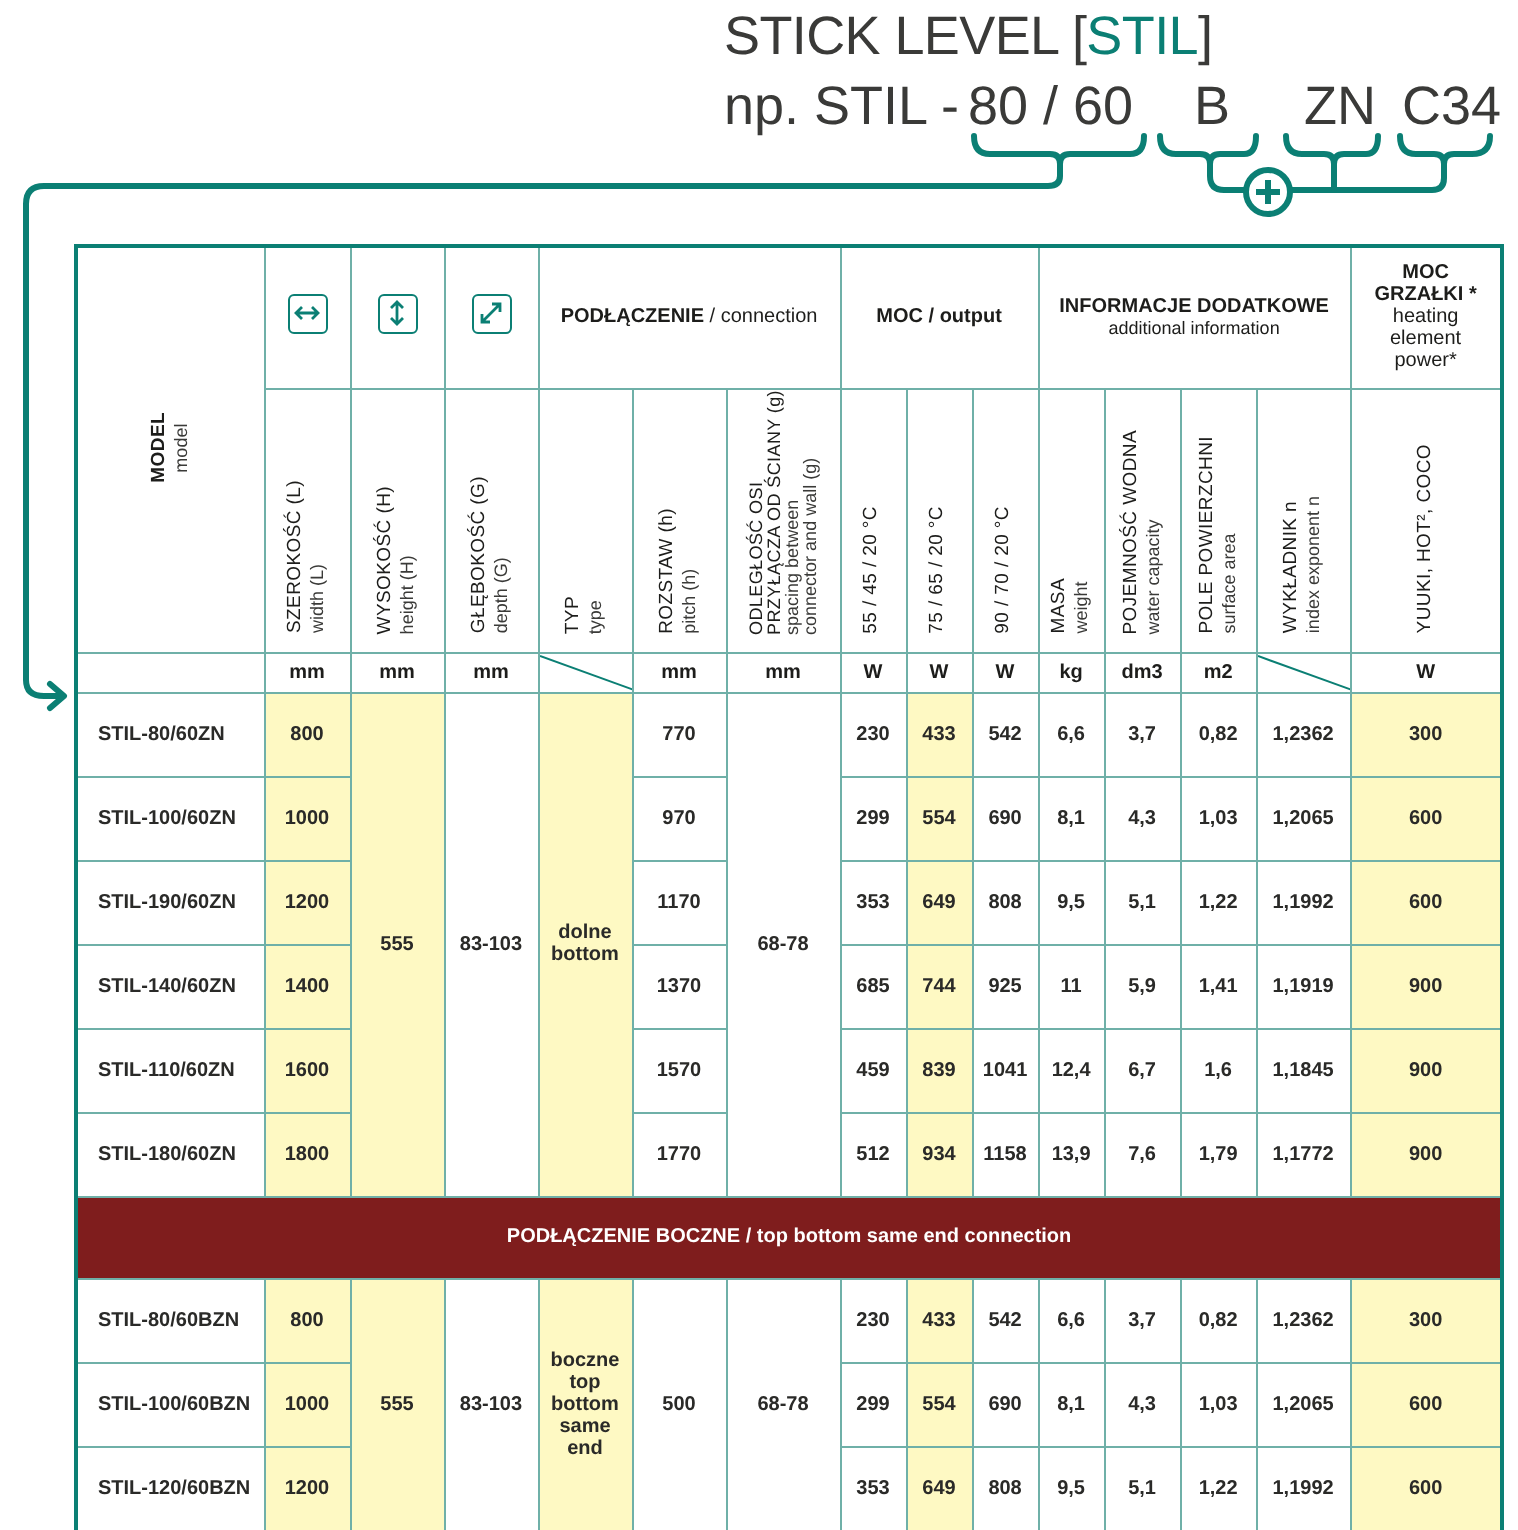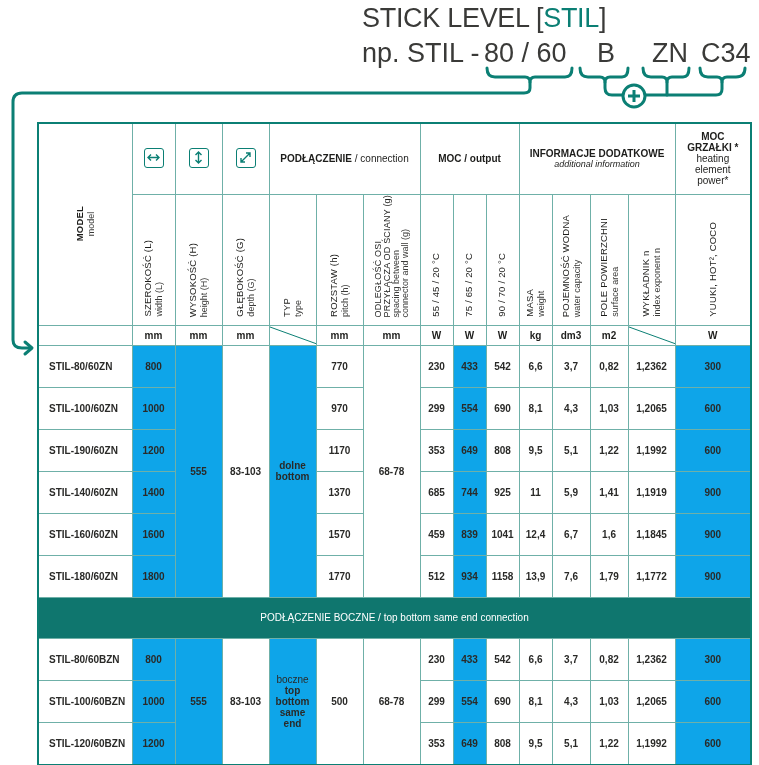--- a/index.html
+++ b/index.html
@@ -6,29 +6,29 @@
   body{width:759px;height:765px;position:relative;overflow:hidden;font-family:"Liberation Sans",sans-serif;color:#1d1d1b;}
   .title{position:absolute;left:362px;top:2px;font-size:27px;line-height:32px;color:#3a3a38;font-family:"Liberation Sans",sans-serif;letter-spacing:-0.3px;white-space:nowrap;}
   .title .accent{color:#0b7f74;}
   .code{position:absolute;left:362px;top:37px;font-size:27px;line-height:32px;color:#3a3a38;white-space:nowrap;}
   .code span{position:absolute;top:0;white-space:nowrap;}
   svg.overlay{position:absolute;left:0;top:0;}
   table.spec{position:absolute;left:37px;top:122px;border-collapse:collapse;table-layout:fixed;width:714px;}
   table.spec td{border:1.5px solid #6fb0a8;text-align:center;vertical-align:middle;padding:0;font-size:10px;overflow:hidden;}
   table.spec{border:2px solid #0b7f74;}
   .hdr{font-size:9.5px;font-weight:bold;color:#1d1d1b;}
-  .hdr small{display:block;font-weight:normal;font-size:9px;font-style:italic;}
+  .hdr small{display:block;font-weight:normal;font-size:9px;}
   .vert{writing-mode:vertical-rl;transform:rotate(180deg);text-align:left;display:inline-block;font-size:9.5px;line-height:10.5px;white-space:nowrap;}
   .vert b{font-weight:normal;color:#1d1d1b;letter-spacing:0.2px;}
   .vert i{font-style:normal;color:#3a3a38;font-size:9px;}
   .units td{font-weight:bold;font-size:10px;height:19px;}
-  .shade{background:#0ea5e9;}
+  .shade{background:#fef9c3;}
   .row td{height:41px;font-size:9.5px;font-weight:bold;color:#2a2a28;}
   .row td.model{text-align:left;padding-left:10px;font-weight:bold;}
-  .section td{background:#0f766e;color:#fff;font-weight:normal;font-size:10px;text-align:left;padding-left:10px;height:40px;border-color:#087d71;}
+  .section td{background:#7f1d1d;color:#fff;font-weight:bold;font-size:10px;text-align:left;padding-left:10px;height:40px;border-color:#087d71;}
   .icon{display:inline-block;width:20px;height:20px;border:1.5px solid #0b7f74;border-radius:3px;position:relative;box-sizing:border-box;}
   .icon svg{position:absolute;left:0;top:0;}
   .diag{position:relative;}
   .diag svg{position:absolute;left:0;top:0;}
   .conn-text{font-weight:bold;font-size:10px;line-height:11px;color:#2a2a28;}
   .conn-text span{display:block;font-weight:bold;}
 </style>
 </head>
 <body>
 
@@ -210,21 +210,21 @@
     <td>685</td>
     <td class="shade">744</td>
     <td>925</td>
     <td>11</td>
     <td>5,9</td>
     <td>1,41</td>
     <td>1,1919</td>
     <td class="shade">900</td>
   </tr>
   <tr class="row">
-    <td class="model">STIL-160/60ZN</td>
+    <td class="model">STIL-110/60ZN</td>
     <td class="shade">1600</td>
     <td>1570</td>
     <td>459</td>
     <td class="shade">839</td>
     <td>1041</td>
     <td>12,4</td>
     <td>6,7</td>
     <td>1,6</td>
     <td>1,1845</td>
     <td class="shade">900</td>
@@ -246,21 +246,21 @@
   <tr class="section">
     <td colspan="15">PODŁĄCZENIE BOCZNE / top bottom same end connection</td>
   </tr>
 
   <tr class="row">
     <td class="model">STIL-80/60BZN</td>
     <td class="shade">800</td>
     <td class="shade" rowspan="3">555</td>
     <td rowspan="3">83-103</td>
     <td class="shade conn-text" rowspan="3">
-      <span style="font-weight:normal">boczne</span>
+      <span style="font-weight:bold">boczne</span>
       <span>top</span>
       <span>bottom</span>
       <span>same</span>
       <span>end</span>
     </td>
     <td rowspan="3">500</td>
     <td rowspan="3">68-78</td>
     <td>230</td>
     <td class="shade">433</td>
     <td>542</td>

